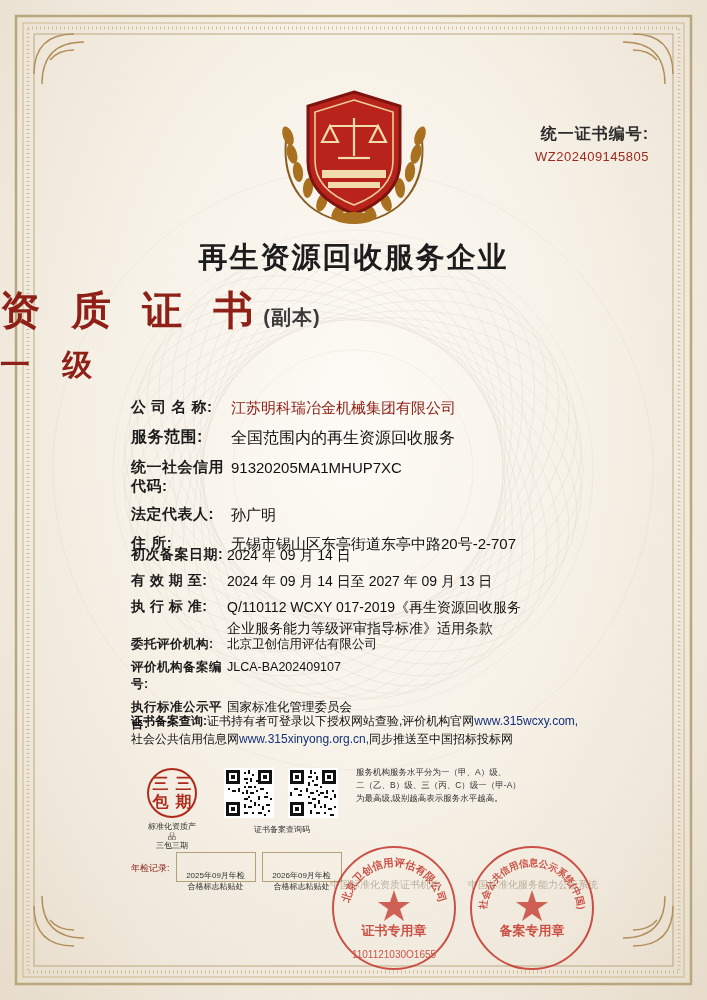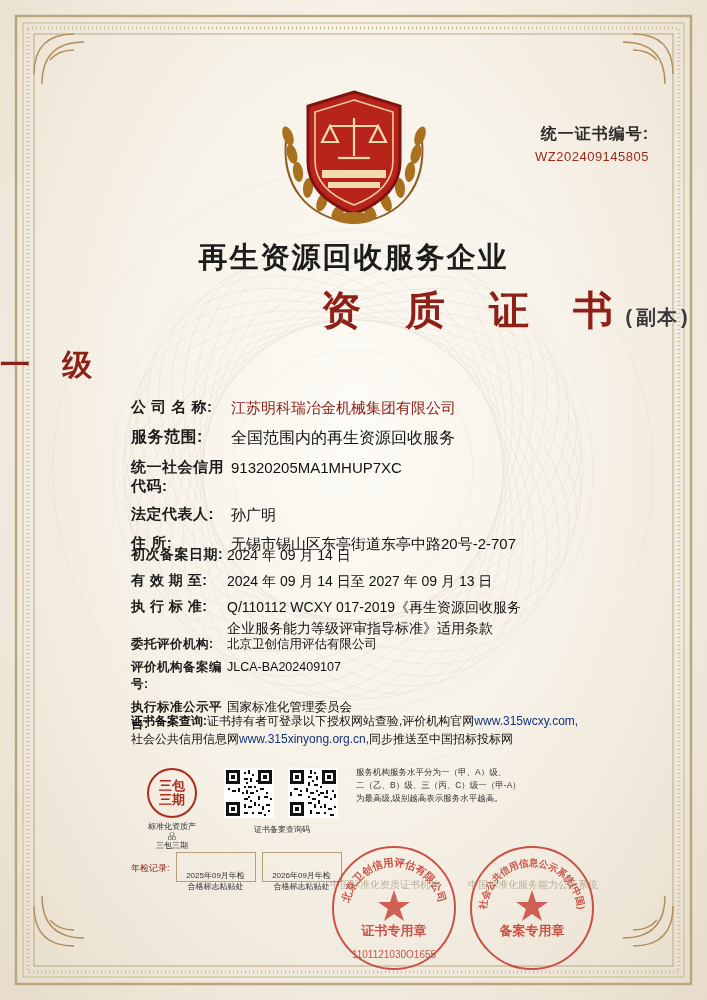--- a/index.html
+++ b/index.html
@@ -41,22 +41,22 @@
   }
   .certno .val{
     font-size:13px;color:#9c2a1c;margin-top:4px;letter-spacing:.5px;
   }
   
   .t1{
     position:absolute;left:0;right:0;top:238px;text-align:center;
     font-size:29px;font-weight:bold;color:#1c1c1c;letter-spacing:2px;
   }
   .t2{
-    position:absolute;left:0;right:16px;top:283px;text-align:right;
-    font-size:40px;font-weight:bold;color:#8e2017;letter-spacing:10px;font-family:Liberation Mono, monospace;
+    position:absolute;left:0;right:4px;top:283px;text-align:left;
+    font-size:40px;font-weight:bold;color:#8e2017;letter-spacing:10px;
   }
   .t2 .sub{
     font-size:20px;color:#3a3a3a;letter-spacing:1px;font-weight:bold;
   }
   .t3{
     position:absolute;left:0;right:0;top:345px;text-align:left;
     font-size:30px;font-weight:bold;color:#8e2017;letter-spacing:12px;
   }
   
   .fields{
@@ -99,22 +99,22 @@
   }
   .query .k{font-weight:bold;}
   .query .lnk{color:#14307a;}
   
   .badge3{
     position:absolute;left:146px;top:768px;width:52px;text-align:center;
   }
   .badge3 .circ{
     width:46px;height:46px;border-radius:50%;
     border:2px solid #b02a1c;margin:0 auto;
-    display:flex;flex-direction:column;align-items:center;justify-content:center;
-    color:#b02a1c;font-size:13px;line-height:1.1;font-weight:bold;
+    display:flex;flex-direction:row;align-items:center;justify-content:center;
+    color:#b02a1c;font-size:16px;line-height:1.1;font-weight:bold;
   }
   .badge3 .cap{font-size:8px;color:#333;margin-top:4px;line-height:1.2;}
   .qr{
     position:absolute;top:768px;width:50px;height:50px;
   }
   .qr.a{left:224px;}
   .qr.b{left:288px;}
   .qrcap{
     position:absolute;top:824px;left:222px;width:120px;text-align:center;
     font-size:8px;color:#333;

